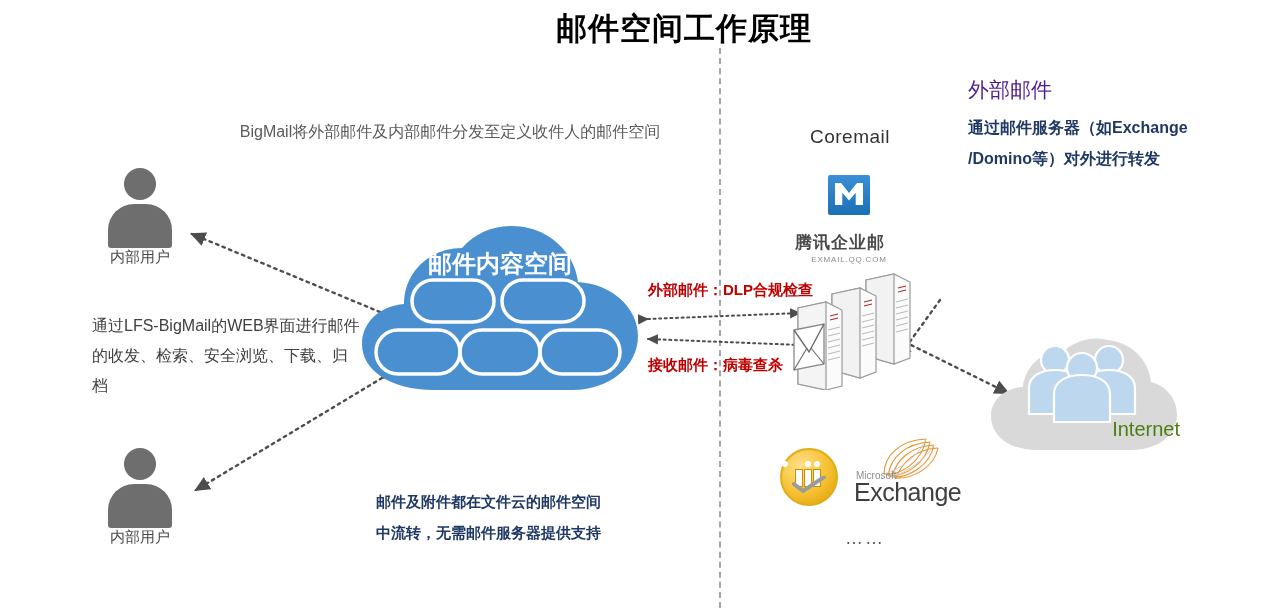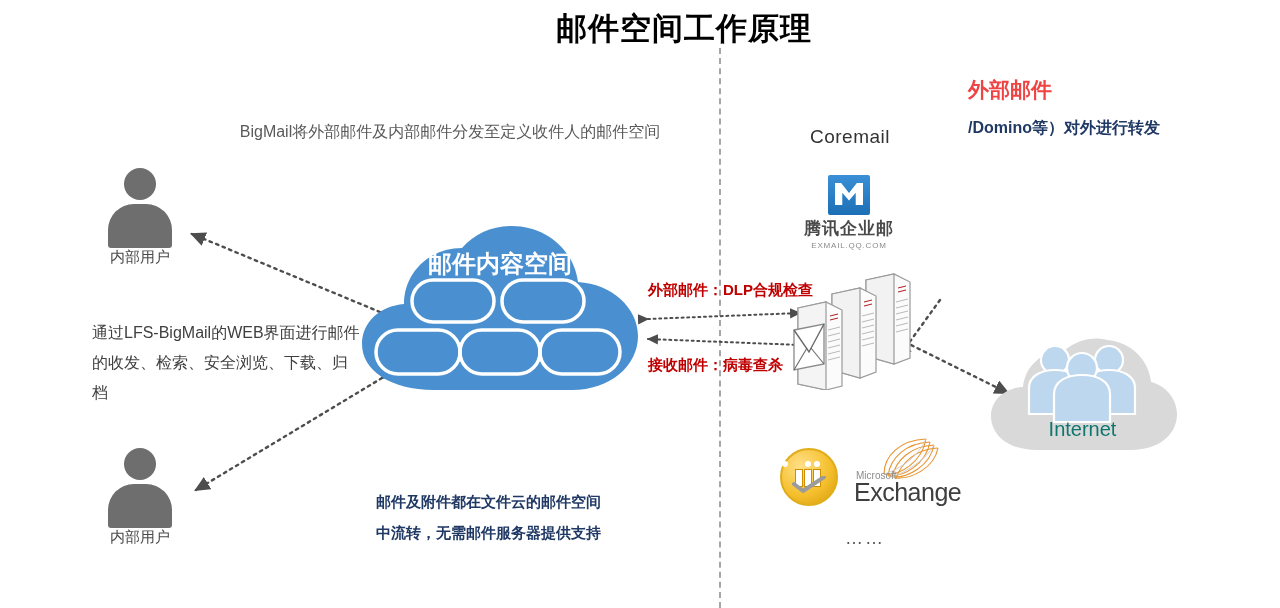--- a/index.html
+++ b/index.html
@@ -39,21 +39,21 @@
   }
   .user-label{
     font-size:15px;color:#4a4a4a;text-align:center;width:110px;margin-top:4px;
   }
   #user-top{left:108px;top:168px;}
   #user-bottom{left:108px;top:448px;}
   #user-top .user-label,#user-bottom .user-label{margin-left:-23px;}
 
   
   #left-desc{
-    left:92px;top:318px;width:270px;
+    left:92px;top:311px;width:270px;
     font-size:16px;color:#3f3f3f;line-height:30px;
   }
 
   
   #cloud{left:350px;top:222px;width:300px;height:175px;}
   #cloud svg{display:block;}
   #cloud-label{
     left:0;top:26px;width:300px;text-align:center;
     font-size:24px;font-weight:bold;color:#ffffff;
   }
@@ -75,22 +75,22 @@
     width:42px;height:40px;margin:0 auto;
     background:linear-gradient(180deg,#3a8fd6 0%,#1c6fb5 100%);
     position:relative;border-radius:2px;
   }
   #tencent .mark:before{
     content:"";position:absolute;left:7px;top:8px;width:28px;height:22px;
     background:#ffffff;
     clip-path:polygon(0 0,22% 0,50% 46%,78% 0,100% 0,100% 100%,74% 100%,74% 44%,50% 80%,26% 44%,26% 100%,0 100%);
   }
   #tencent .cn{
-    font-size:17px;font-weight:bold;color:#4a4a4a;text-align:center;
-    margin-top:2px;letter-spacing:1px;
+    font-size:17px;font-weight:bold;color:#4a4a4a;text-align:left;
+    margin-top:16px;letter-spacing:1px;
   }
   #tencent .en{
     font-size:8px;color:#8a8a8a;text-align:center;letter-spacing:.8px;margin-top:1px;
   }
 
   
   #servers{left:792px;top:272px;width:130px;height:118px;}
 
   
   #mailsrv-logos{left:780px;top:440px;width:170px;height:70px;}
@@ -126,27 +126,27 @@
 
   
   #ellipsis{
     left:780px;top:528px;width:170px;text-align:center;
     font-size:18px;color:#555555;letter-spacing:2px;
   }
 
   
   #internet{left:985px;top:330px;width:195px;height:130px;}
   #internet-label{
-    left:0;top:88px;width:195px;text-align:center;
-    font-size:20px;color:#0f766e;
+    left:0;top:88px;width:195px;text-align:right;
+    font-size:20px;color:#4d7c0f;
   }
 
   
   #ext-block{left:968px;top:76px;width:300px;}
-  #ext-title{font-size:21px;font-weight:bold;color:#ef4444;}
+  #ext-title{font-size:21px;font-weight:normal;color:#4c1d95;}
   #ext-body{
     margin-top:8px;font-size:16px;font-weight:bold;color:#1f3864;line-height:31px;
   }
 
   
   #int-block{left:376px;top:478px;width:320px;}
   #int-title{font-size:21px;font-weight:bold;color:#c00000;}
   #int-body{
     margin-top:8px;font-size:15px;font-weight:bold;color:#1f3864;line-height:31px;
   }
@@ -345,20 +345,21 @@
       <circle cx="97" cy="38" r="15"></circle>
       <path d="M69,92 L69,64 C69,51 82,45 97,45 C112,45 125,51 125,64 L125,92 Z"></path>
     </g>
   </svg>
   <div class="abs" id="internet-label">Internet</div>
 </div>
 
 <div class="abs" id="ext-block">
   <div id="ext-title">外部邮件</div>
   <div id="ext-body">
+    <div>通过邮件服务器（如Exchange</div>
     <div>/Domino等）对外进行转发</div>
   </div>
 </div>
 
 <div class="abs" id="int-block">
   <div id="int-body">
     <div>邮件及附件都在文件云的邮件空间</div>
     <div>中流转，无需邮件服务器提供支持</div>
   </div>
 </div>

